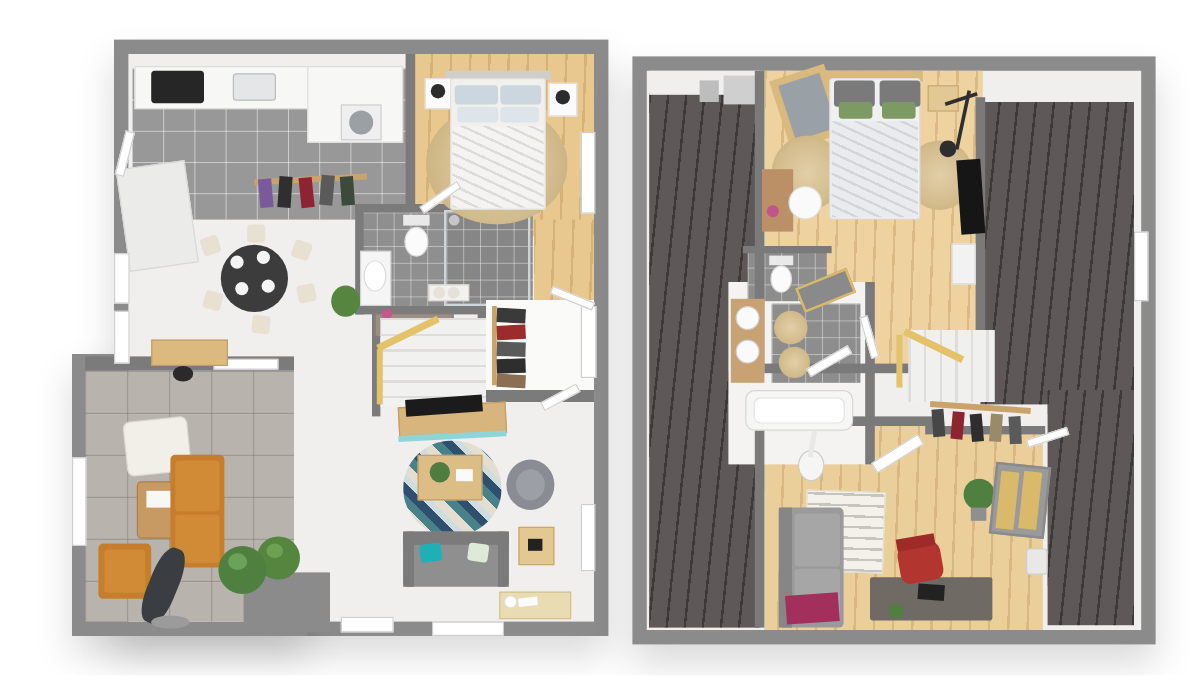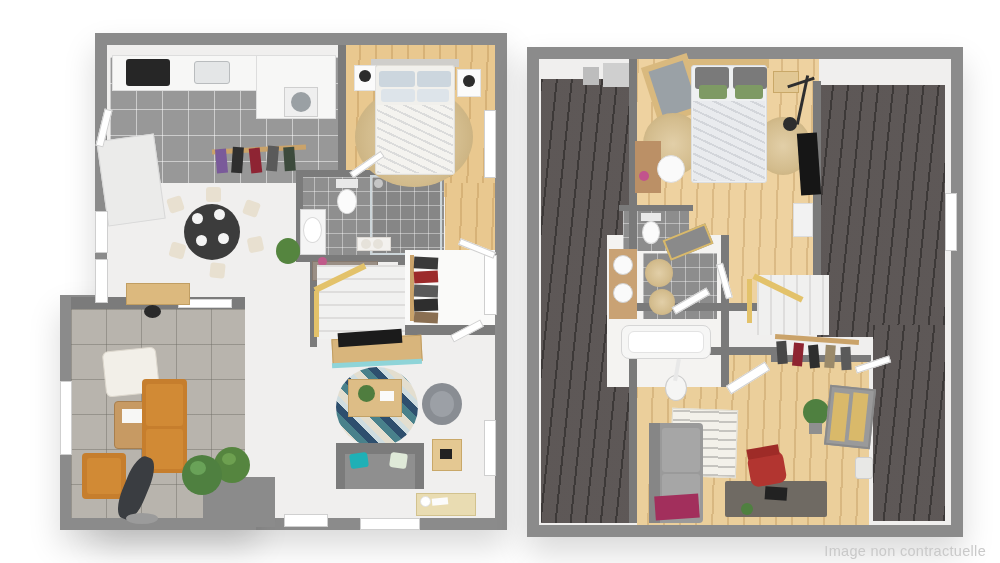--- a/index.html
+++ b/index.html
@@ -234,14 +234,13 @@
       <div class="shape" style="left: 307px; top: 368px; width: 15px; height: 48px; background-color: rgb(217, 185, 106); transform: rotate(6deg);"></div>
       <div class="shape" style="left: 326px; top: 368px; width: 15px; height: 48px; background-color: rgb(217, 185, 106); transform: rotate(6deg);"></div>
       <div class="shape" style="left: 330px; top: 432px; width: 18px; height: 22px; background-color: rgb(232, 232, 230); border-radius: 3px; border: 1px solid rgb(207, 207, 207);"></div>
       <div class="shape" style="left: 146px; top: 272px; width: 40px; height: 8px; background-color: rgb(255, 255, 255); border: 1px solid rgb(208, 208, 208); transform: rotate(-30deg);"></div>
       <div class="shape" style="left: 200px; top: 348px; width: 46px; height: 10px; background-color: rgb(255, 255, 255); border: 1px solid rgb(208, 208, 208); transform: rotate(-32deg);"></div>
       <div class="shape" style="left: 196px; top: 238px; width: 7px; height: 36px; background-color: rgb(255, 255, 255); border: 1px solid rgb(208, 208, 208); transform: rotate(-16deg);"></div>
       <div class="shape" style="left: 140px; top: 206px; width: 46px; height: 22px; background-color: rgb(138, 138, 138); border: 2px solid rgb(217, 185, 106); transform: rotate(-22deg);"></div>
       <div class="shape" style="left: 330px; top: 336px; width: 36px; height: 7px; background-color: rgb(255, 255, 255); border: 1px solid rgb(208, 208, 208); transform: rotate(-18deg);"></div>
       <div class="shape" style="left: 420px; top: 168px; width: 12px; height: 58px; background-color: rgb(255, 255, 255); border: 1px solid rgb(207, 207, 207);"></div>
     </div>
-  <div class="watermark" style="color: rgb(201, 201, 201);">Image non contractuelle</div>
 </div>
 
 </body></html>

